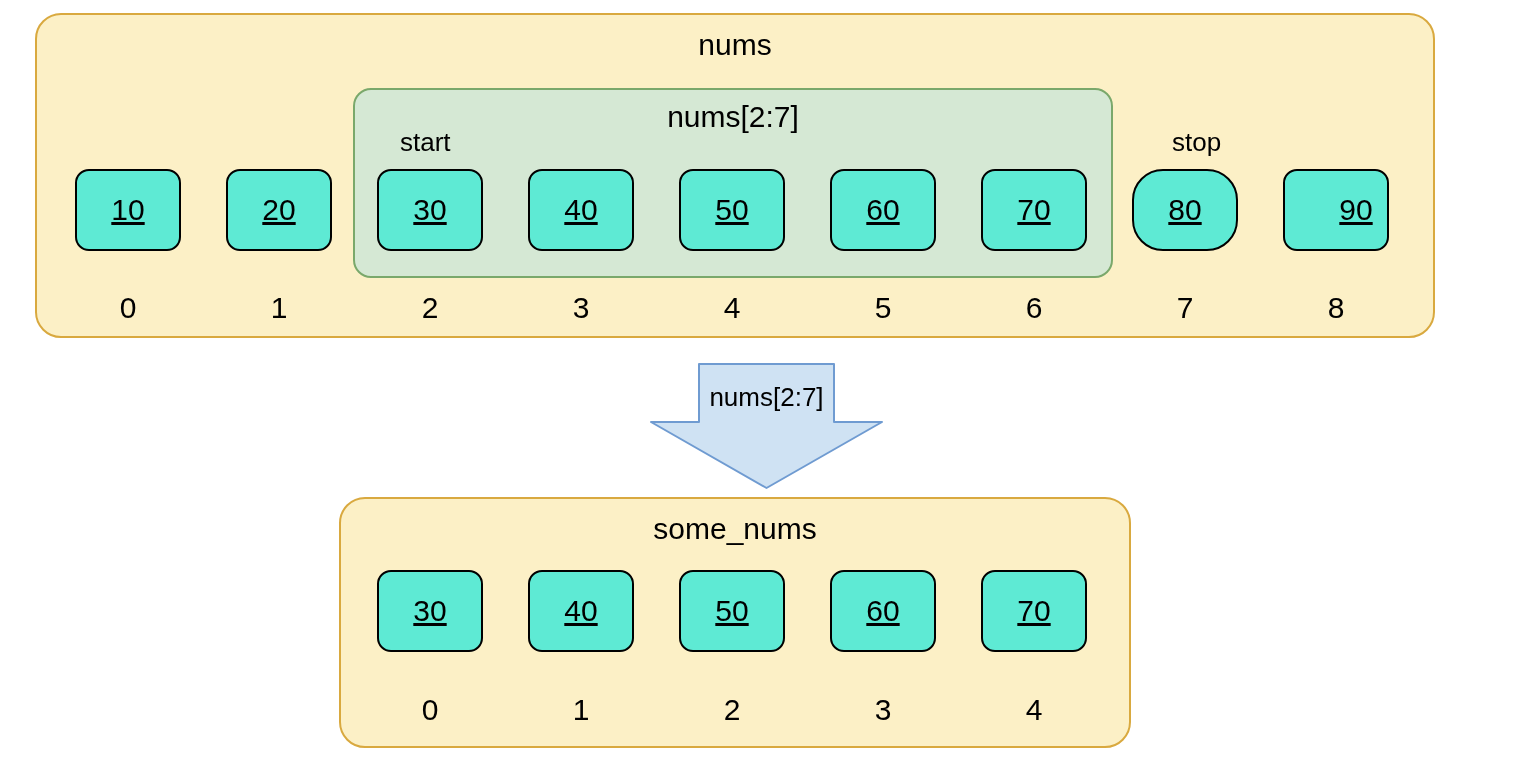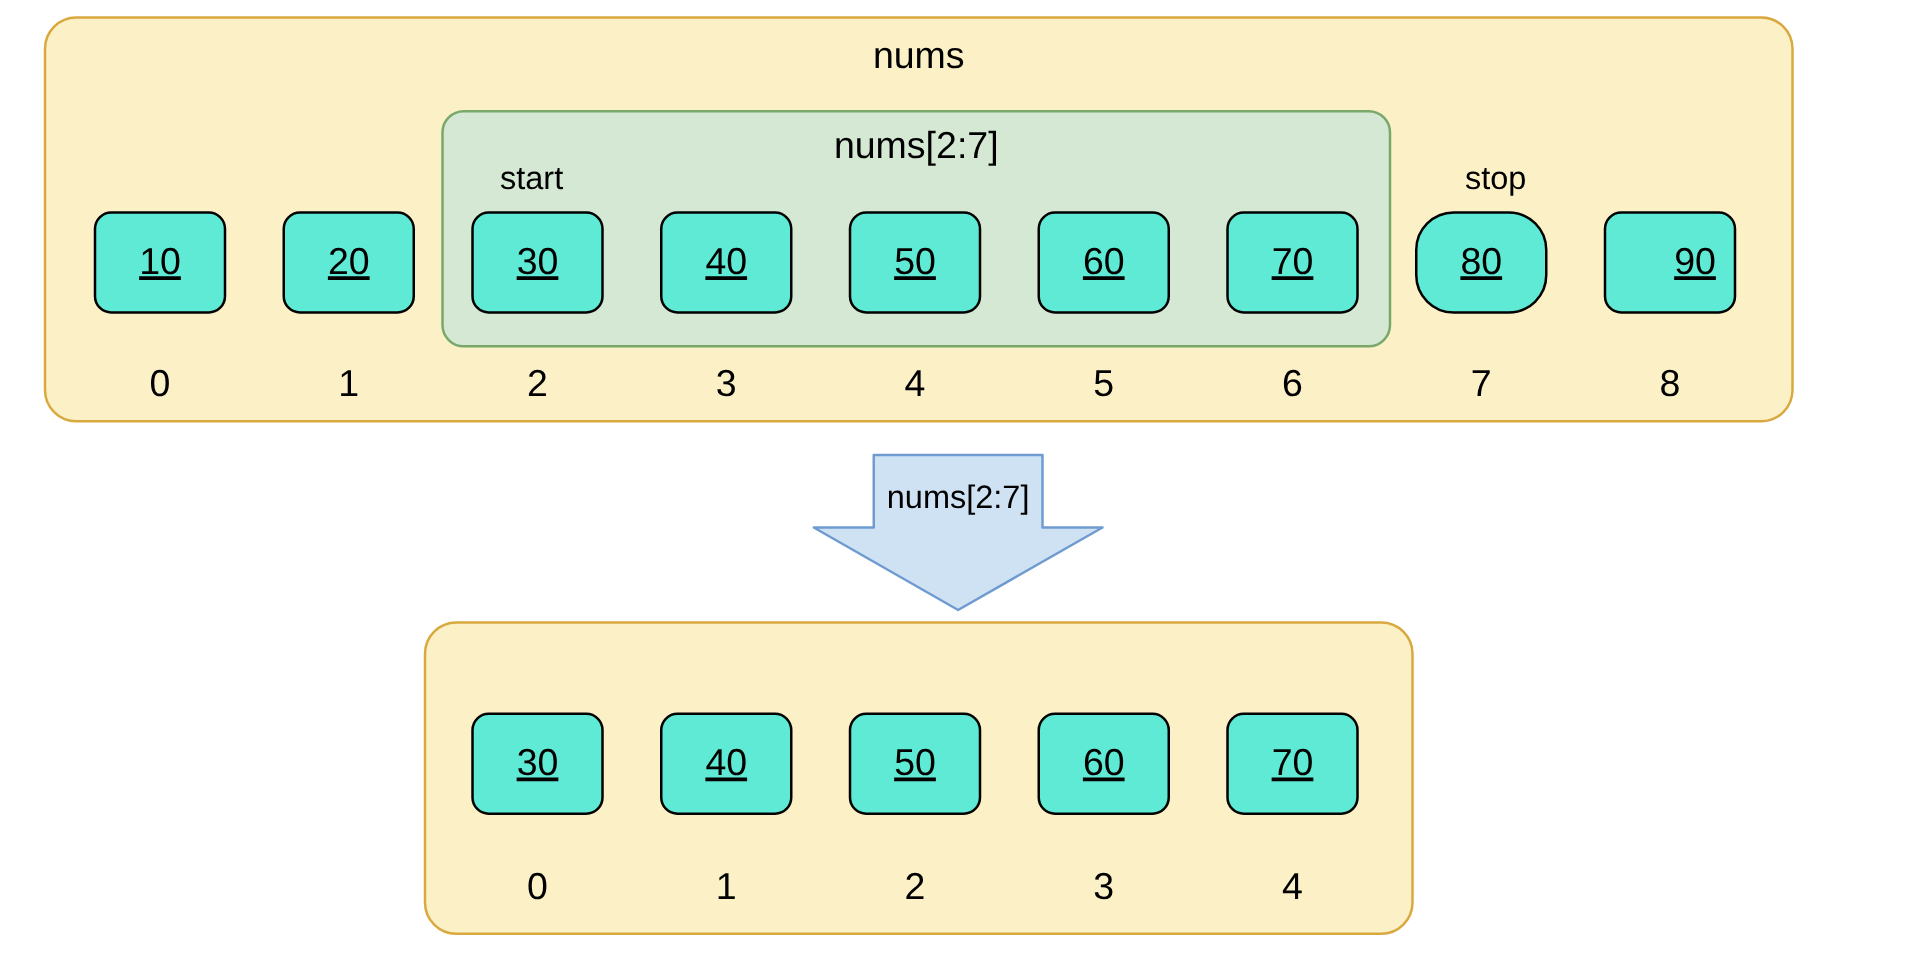--- a/index.html
+++ b/index.html
@@ -115,20 +115,21 @@
 
   <div class="arrow-wrap" style="left:649px; top:362px; width:235px; height:128px;">
     <svg width="235" height="128" viewBox="0 0 235 128">
       <path d="M 50 2 L 185 2 L 185 60 L 233 60 L 117.5 126 L 2 60 L 50 60 Z" fill="#cfe2f3" stroke="#6f9bd1" stroke-width="2" stroke-linejoin="round"></path>
     </svg>
     <div class="arrow-label" style="left:0; top:20px; width:235px; text-align:center;">nums[2:7]</div>
   </div>
 
   <div class="panel panel-yellow" style="left:339px; top:497px; width:792px; height:251px;"></div>
 
+  <div class="title" style="left:339px; top:512px; width:792px; text-align:center;">some_nums</div>
 
   <div id="bottom-cells">
       <div class="cell" style="left: 377px; top: 570px;">30</div>
       <div class="cell" style="left: 528px; top: 570px;">40</div>
       <div class="cell" style="left: 679px; top: 570px;">50</div>
       <div class="cell" style="left: 830px; top: 570px;">60</div>
       <div class="cell" style="left: 981px; top: 570px;">70</div>
     </div>
   <div id="bottom-indices">
       <div class="idx" style="left: 377px; top: 693px;">0</div>

